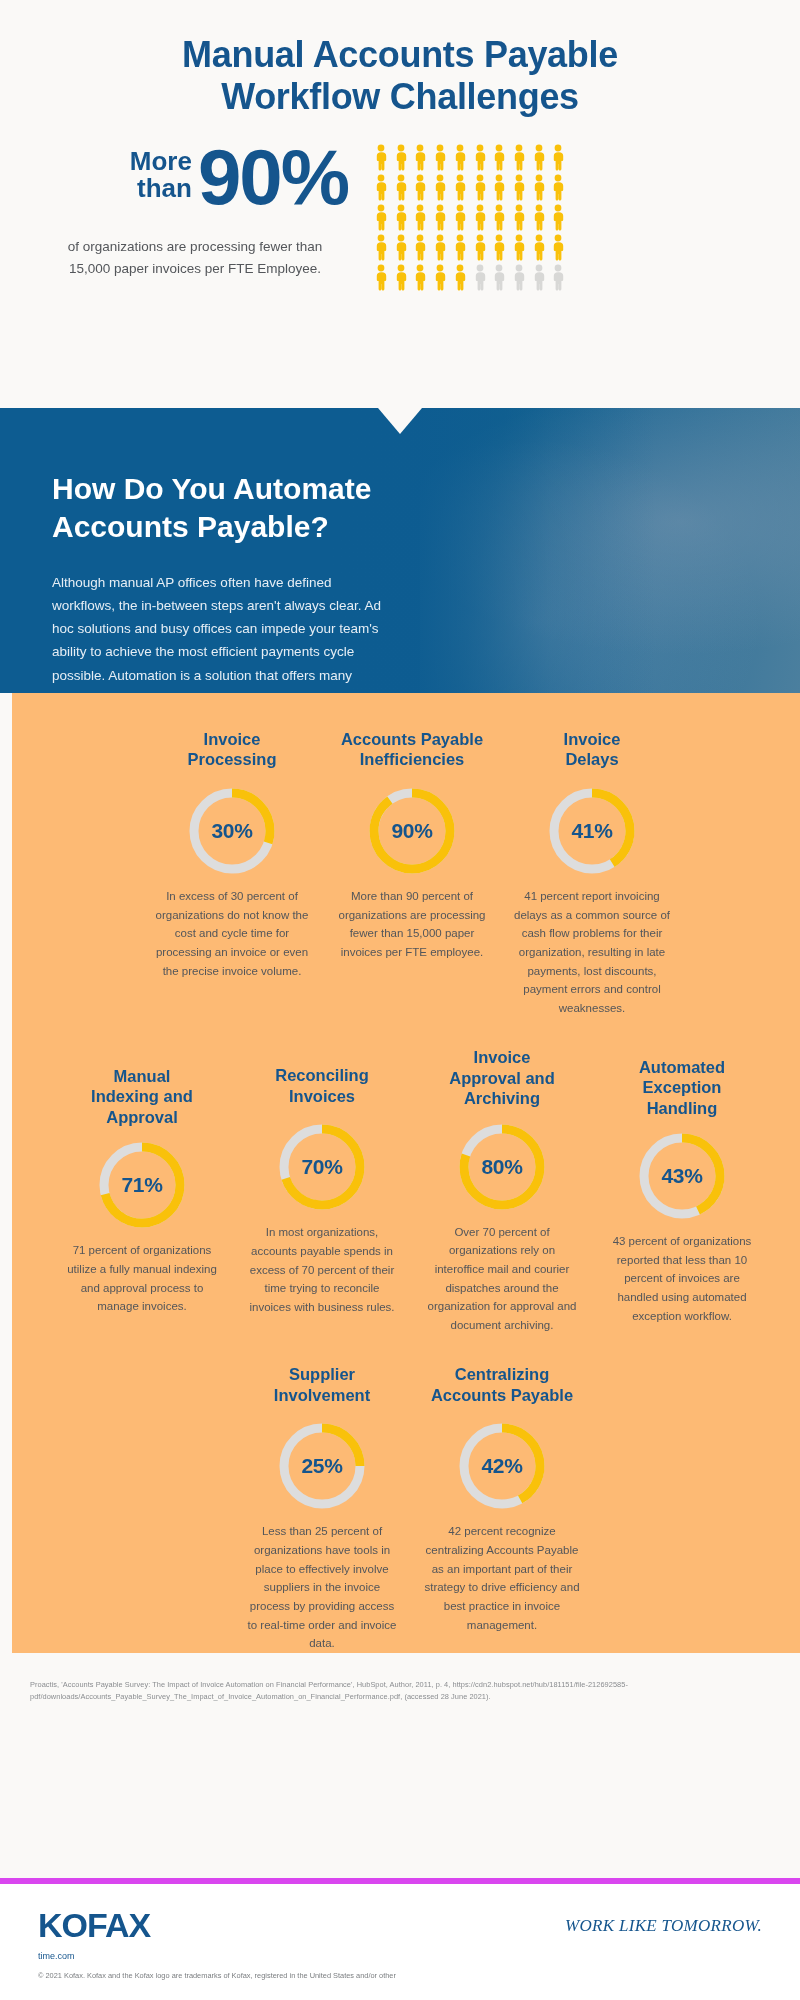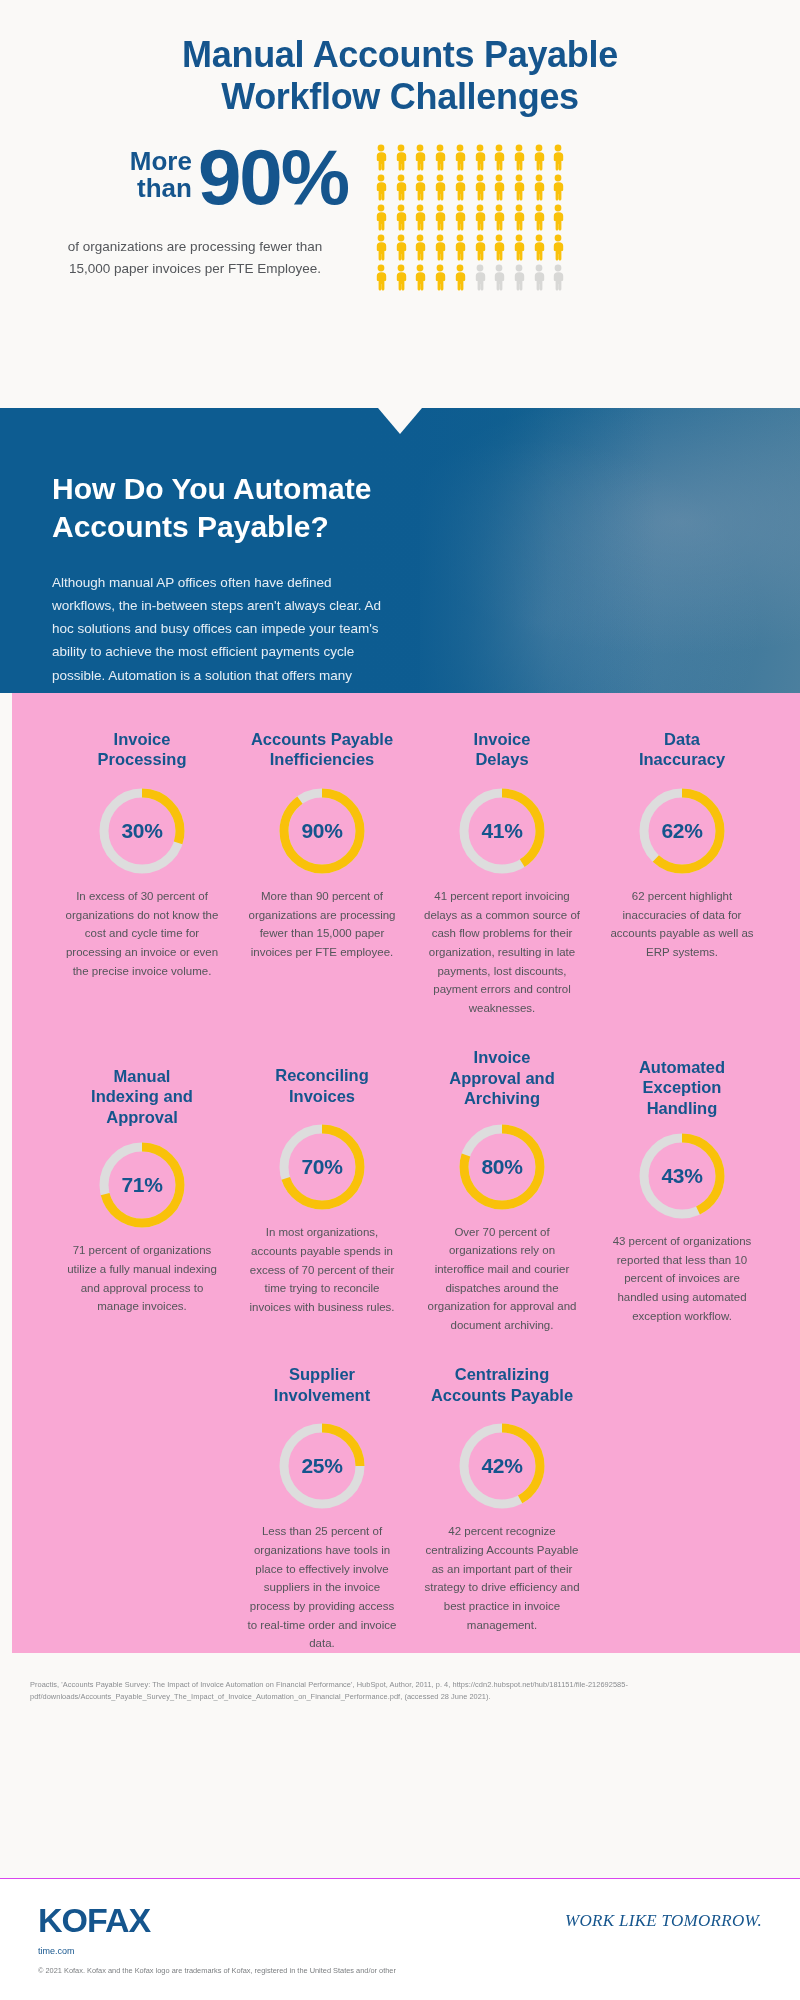--- a/index.html
+++ b/index.html
@@ -140,21 +140,21 @@
   }
   .blue-p {
     color:#e6eef5;
     font-size:13.5px;
     line-height:1.72;
   }
 
   
   .cards {
     padding:36px 4px 0 16px;
-    background:#f9a8d4;
+    background:#fdba74;
     margin-left:12px;
   }
   .row {
     display:flex;
     justify-content:center;
   }
   .card {
     width:180px;
     padding:0 10px;
     text-align:center;
@@ -199,21 +199,21 @@
     line-height:1.62;
     letter-spacing:0.05px;
   }
 
   
   .footer {
     position:absolute;
     bottom:0; left:0;
     width:800px;
     background:#ffffff;
-    border-top:1px solid #d946ef;
+    border-top:6px solid #d946ef;
     padding:22px 38px 16px 38px;
     height:122px;
   }
   .footer-top {
     display:flex;
     justify-content:space-between;
     align-items:center;
   }
   .kofax-logo {
     color:#15558d;
@@ -612,31 +612,20 @@
         <div class="card">
           <div class="card-title">
             <div>Invoice</div>
             <div>Delays</div>
           </div>
           <div class="donut-wrap"><svg viewBox="0 0 92 92" width="92" height="92" xmlns="http://www.w3.org/2000/svg">
               <circle cx="46" cy="46" r="38" fill="none" stroke="#dddddd" stroke-width="9"></circle>
               <circle cx="46" cy="46" r="38" fill="none" stroke="#f9c10a" stroke-width="9" stroke-dasharray="97.89 140.87" transform="rotate(-90 46 46)" stroke-linecap="butt"></circle>
             </svg><div class="donut-val">41%</div></div>
           <div class="card-desc">41 percent report invoicing delays as a common source of cash flow problems for their organization, resulting in late payments, lost discounts, payment errors and control weaknesses.</div>
-        </div>
-        <div class="card">
-          <div class="card-title">
-            <div>Data</div>
-            <div>Inaccuracy</div>
-          </div>
-          <div class="donut-wrap"><svg viewBox="0 0 92 92" width="92" height="92" xmlns="http://www.w3.org/2000/svg">
-              <circle cx="46" cy="46" r="38" fill="none" stroke="#dddddd" stroke-width="9"></circle>
-              <circle cx="46" cy="46" r="38" fill="none" stroke="#f9c10a" stroke-width="9" stroke-dasharray="148.03 90.73" transform="rotate(-90 46 46)" stroke-linecap="butt"></circle>
-            </svg><div class="donut-val">62%</div></div>
-          <div class="card-desc">62 percent highlight inaccuracies of data for accounts payable as well as ERP systems.</div>
         </div>
       </div>
     <div class="row row2" id="row-2">
         <div class="card">
           <div class="card-title">
             <div>Manual</div>
             <div>Indexing and</div>
             <div>Approval</div>
           </div>
           <div class="donut-wrap"><svg viewBox="0 0 92 92" width="92" height="92" xmlns="http://www.w3.org/2000/svg">

